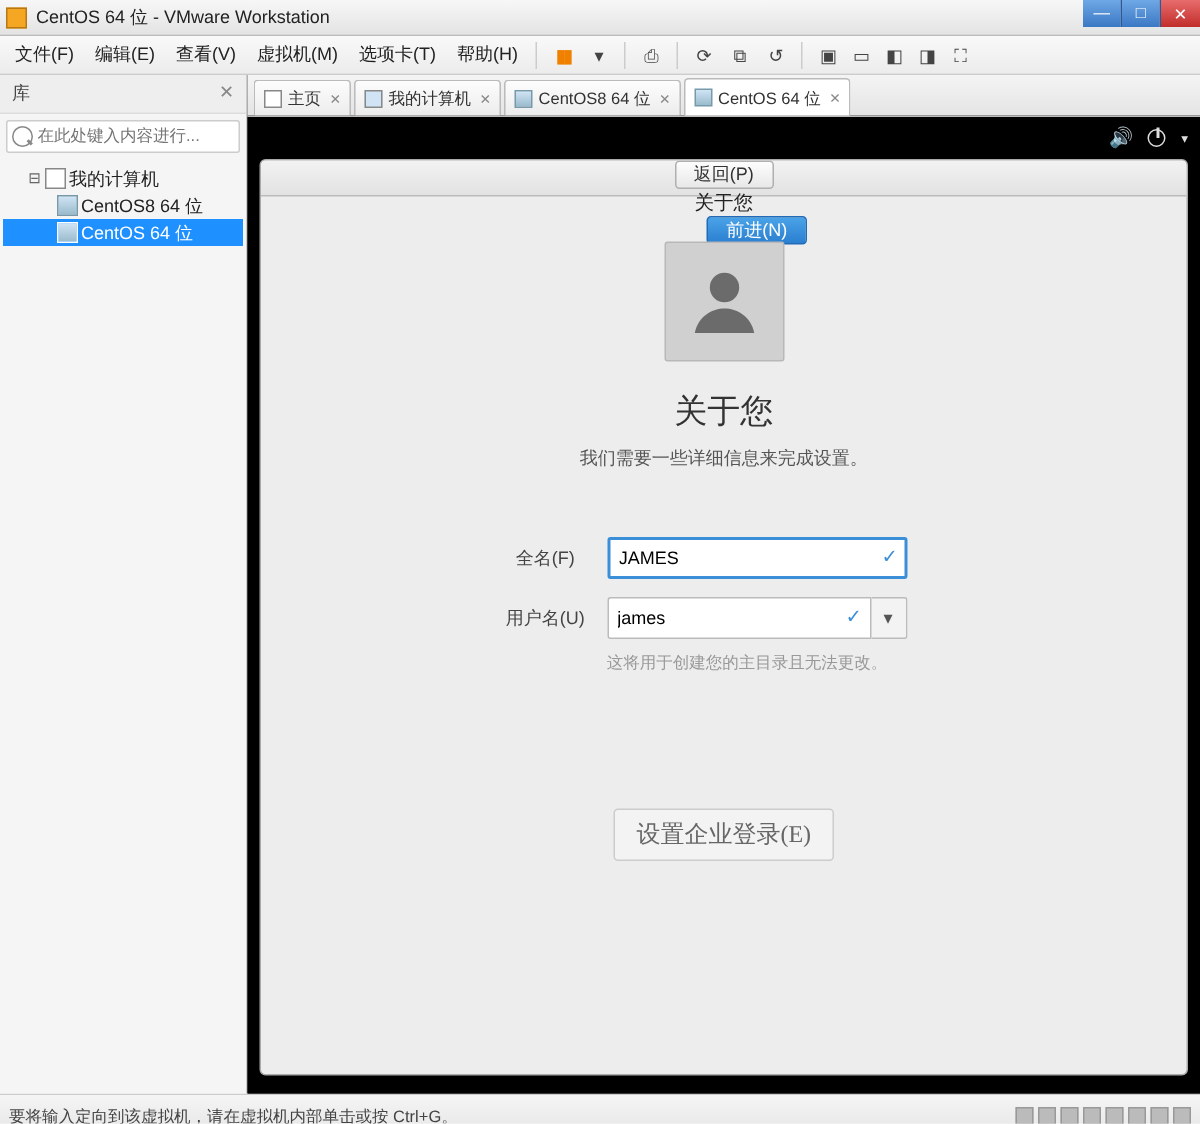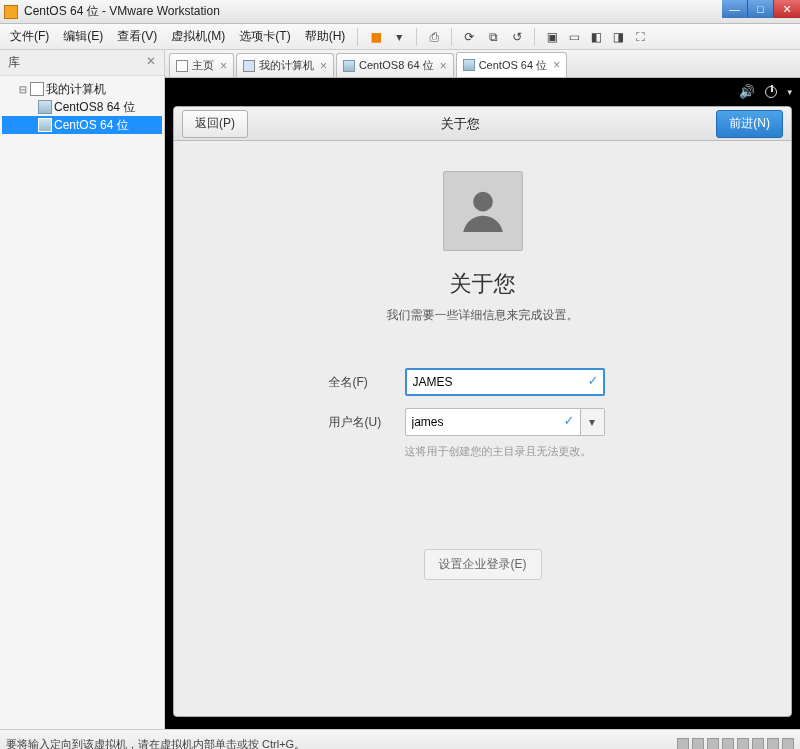--- a/index.html
+++ b/index.html
@@ -54,40 +54,40 @@
 .tab .ticon.vm { border:1px solid #79a; background:linear-gradient(#d0e4f5,#9bc); }
 
 
 .vm-display { flex:1; background:#000; position:relative; }
 .vm-top-icons { position:absolute; right:8px; top:6px; display:flex; gap:10px; color:#ddd; font-size:13px; align-items:center; }
 .power-ico { display:inline-block; width:12px; height:12px; border:1.5px solid #ddd; border-radius:50%; position:relative; }
 .power-ico::after { content:""; position:absolute; left:5px; top:-2px; width:1.5px; height:7px; background:#ddd; }
 
 
 .gnome-panel { position:absolute; left:8px; right:8px; top:28px; bottom:12px; background:#ededed; border:1px solid #aaa; border-radius:4px; display:flex; flex-direction:column; overflow:hidden; }
-.gnome-header { height:34px; background:linear-gradient(#f2f2f2,#e2e2e2); border-bottom:1px solid #bbb; display:flex; align-items:center; justify-content:space-between; padding:0 8px; }
+.gnome-header { height:24px; background:linear-gradient(#f2f2f2,#e2e2e2); border-bottom:1px solid #bbb; display:flex; align-items:center; justify-content:space-between; padding:0 8px;flex-direction:column; }
 .gbtn { height:28px; padding:0 12px; border:1px solid #b0b0b0; border-radius:3px; background:linear-gradient(#fdfdfd,#e8e8e8); font-size:12px; color:#333; display:flex; align-items:center; }
 .gbtn.primary { background:linear-gradient(#4aa3e8,#2b7fd0); border-color:#1f6bb8; color:#fff;margin-left:44px; }
 .gnome-header .gtitle { font-size:13px; color:#222; }
 .gnome-body { flex:1; display:flex; flex-direction:column; align-items:center; padding-top:30px; overflow:hidden; }
 .avatar-box { width:80px; height:80px; background:#d0d0d0; border:1px solid #b8b8b8; border-radius:2px; display:flex; align-items:center; justify-content:center; }
 .avatar-box svg { width:56px; height:56px; }
 .about-title { margin-top:18px; font-size:22px; color:#333; }
 .about-sub { margin-top:8px; font-size:12px; color:#555; }
 .form { margin-top:44px; display:grid; grid-template-columns:70px 200px 26px; row-gap:12px; column-gap:6px; align-items:center; }
-.form label { text-align:left; font-size:12px; color:#444; }
+.form label { text-align:center; font-size:12px; color:#444; }
 .form input { height:28px; border:1px solid #bbb; border-radius:2px; padding:0 6px; font-size:12px; width:100%; }
 .form input.focused { border:2px solid #3b8ed8; outline:none; }
 .form .dd { width:24px; height:28px; border:1px solid #bbb; border-left:none; border-radius:0 2px 2px 0; display:flex; align-items:center; justify-content:center; background:#f3f3f3; color:#555; }
 .form .input-wrap { display:flex; }
 .form .input-wrap input { border-radius:2px 0 0 2px; }
 .form .check-inside { position:relative; }
 .form .check-inside::after { content:"✓"; position:absolute; right:6px; top:5px; color:#3b8ed8; font-size:13px; }
 .form-note { grid-column:2 / span 2; font-size:11px; color:#999; margin-top:-4px; }
-.enterprise { margin-top:90px; font-size:12px; color:#666; padding:6px 14px; border:1px solid #ccc; border-radius:3px; background:#f3f3f3; }
+.enterprise { margin-top:90px; font-size:16px; color:#666; padding:6px 14px; border:1px solid #ccc; border-radius:3px; background:#f3f3f3;font-family:Liberation Serif, serif; }
 
 
 .statusbar { height:29px; background:linear-gradient(#f5f5f5,#e5e5e5); border-top:1px solid #ccc; display:flex; align-items:center; padding:0 6px; font-size:11px; color:#444; justify-content:space-between; }
 .statusbar .devicons { display:flex; gap:3px; }
 .statusbar .dev { width:12px; height:12px; background:#bbb; border:1px solid #999; }
 </style>
 </head>
 <body>
 
 <div class="titlebar">
@@ -125,20 +125,23 @@
     <div class="tb-icon">⛶</div>
   </div>
 </div>
 
 <div class="main">
 
   <div class="sidebar">
     <div class="hdr">
       <span>库</span>
       <span style="color:#888">✕</span>
+    </div>
+    <div class="search">
+      <input placeholder="在此处键入内容进行..." style="">
     </div>
     <div class="tree">
       <div class="row l1">
         <span class="tw">⊟</span>
         <span class="ico screen"></span>
         <span>我的计算机</span>
       </div>
       <div class="row l2">
         <span class="ico vm"></span>
         <span>CentOS8 64 位</span>

